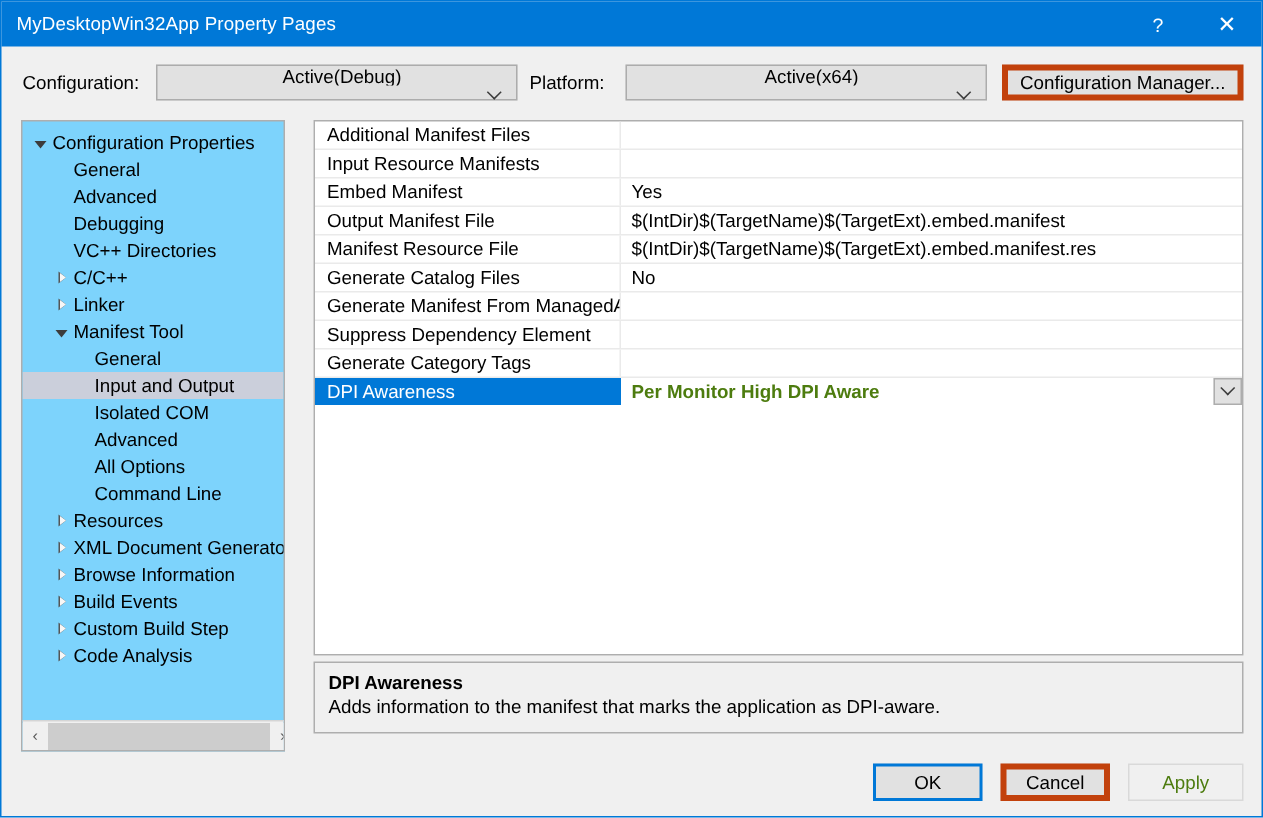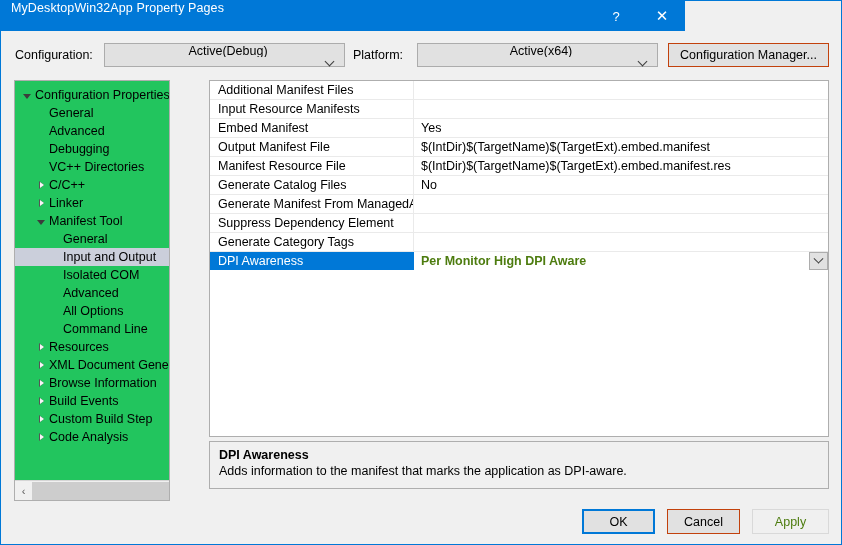--- a/index.html
+++ b/index.html
@@ -24,24 +24,25 @@
     height: 545px;
     box-sizing: border-box;
     border: 1px solid #0078d7;
     background: #f0f0f0;
   }
 
   
   .titlebar {
     position: absolute;
     left: 0; top: 0;
-    width: 684px;
+    width: 840px;
     height: 30px;
     background: #0078d7;
     display: flex;
+    align-items: center;
   }
   .title-text {
     color: #ffffff;
     font-size: 12.5px;
     padding-left: 10px;
     white-space: nowrap;
     letter-spacing: 0.1px;
   }
   .title-buttons {
     margin-left: auto;
@@ -99,39 +100,39 @@
     border-right: 1.4px solid #3c3c3c;
     border-bottom: 1.4px solid #3c3c3c;
     transform: rotate(45deg);
   }
   #combo-config { left: 103px; top: 42px; width: 241px; }
   #combo-platform { left: 416px; top: 42px; width: 241px; }
 
   .btn {
     box-sizing: border-box;
     background: #e1e1e1;
-    border: 1px solid #c2410c;
+    border: 4px solid #c2410c;
     font-size: 12.5px;
     color: #000;
     display: flex;
     align-items: center;
     justify-content: center;
     font-family: "Liberation Sans", sans-serif;
     position: absolute;
   }
   #btn-config-mgr { left: 667px; top: 42px; width: 161px; height: 24px; }
 
   
   .treepanel {
     position: absolute;
     left: 13px; top: 79px;
-    width: 156px;
+    width: 176px;
     height: 421px;
     box-sizing: border-box;
-    background: #22c55e;
+    background: #7dd3fc;
     border: 1px solid #aeaeae;
     overflow: hidden;
   }
   .tree {
     position: absolute;
     left: 0; top: 5px;
     right: 0;
     bottom: 21px;
     overflow: hidden;
   }

